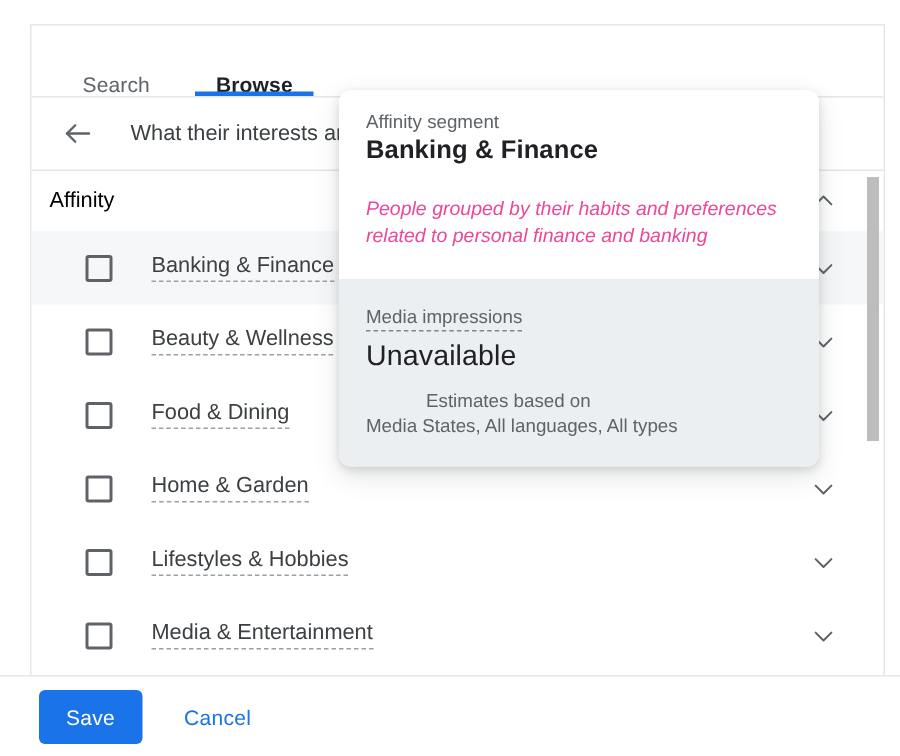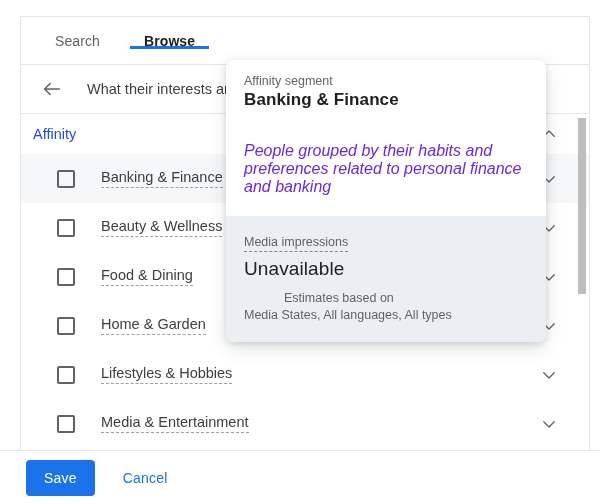--- a/index.html
+++ b/index.html
@@ -36,21 +36,21 @@
     border-bottom: none;
     overflow: hidden;
   }
 
   
   .tabbar {
     position: relative;
     height: 48px;
     border-bottom: 1px solid #e4e6e8;
     display: flex;
-    align-items: center;
+    align-items: flex-end;
     padding-left: 12px;
   }
   .tab {
     position: relative;
     display: flex;
     align-items: center;
     padding: 0 22px;
     font-size: 14px;
     color: #5f6368;
     letter-spacing: .1px;
@@ -104,21 +104,21 @@
 
   .group-header {
     height: 40px;
     display: flex;
     align-items: center;
     padding: 0 0 0 12px;
     position: relative;
   }
   .group-header .g-label {
     font-size: 14.5px;
-    color: #1d4ed8;
+    color: #000000;
   }
   .chev {
     position: absolute;
     right: 28px;
     top: 50%;
     transform: translateY(-50%);
     width: 24px; height: 24px;
     display: flex; align-items: center; justify-content: center;
     color: #5f6368;
     cursor: pointer;
@@ -237,24 +237,24 @@
     color: #5f6368;
     margin-bottom: 2px;
   }
   .popup-title {
     font-size: 17px;
     font-weight: 700;
     color: #202124;
     letter-spacing: .1px;
   }
   .popup-desc {
-    margin-top: 32px;
-    font-size: 16px;
+    margin-top: 20px;
+    font-size: 13px;
     font-style: italic;
-    color: #6d28d9;
+    color: #ec4899;
     line-height: 18px;
   }
   .popup-bottom {
     background: #eceff1;
     padding: 16px 18px 18px 18px;
   }
   .popup-metric-label {
     font-size: 12.5px;
     color: #5f6368;
     display: inline-block;

